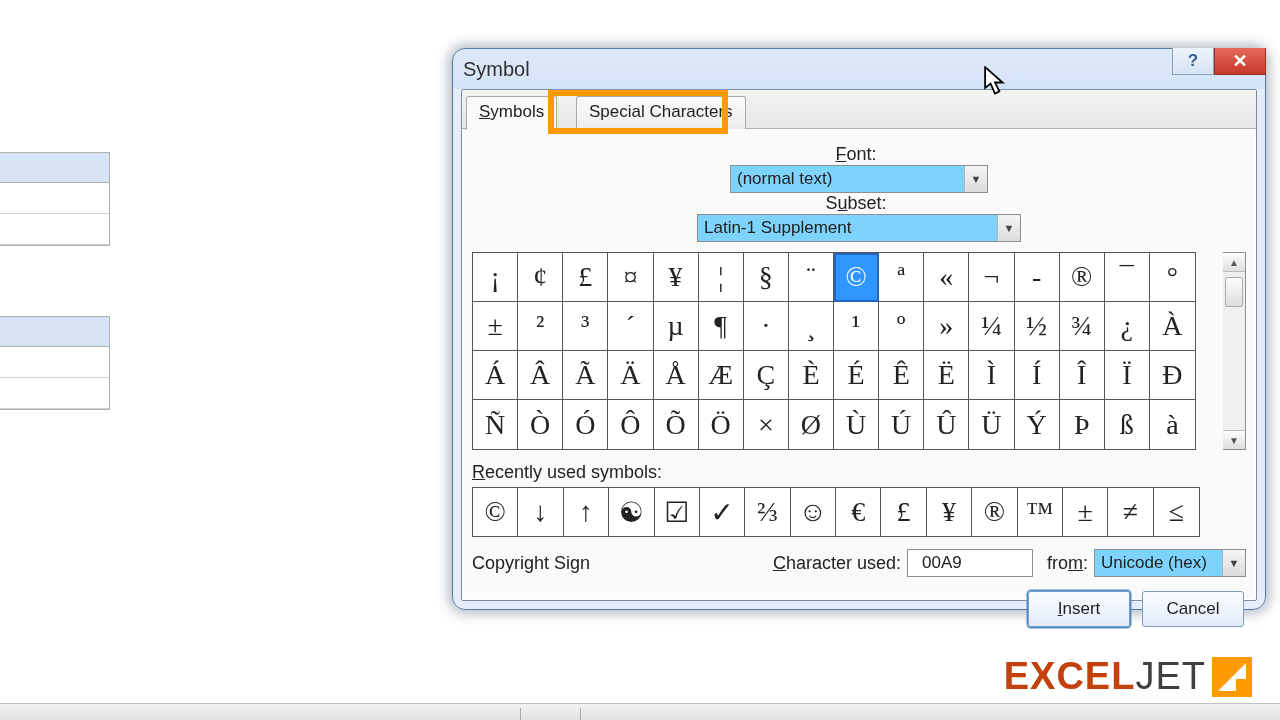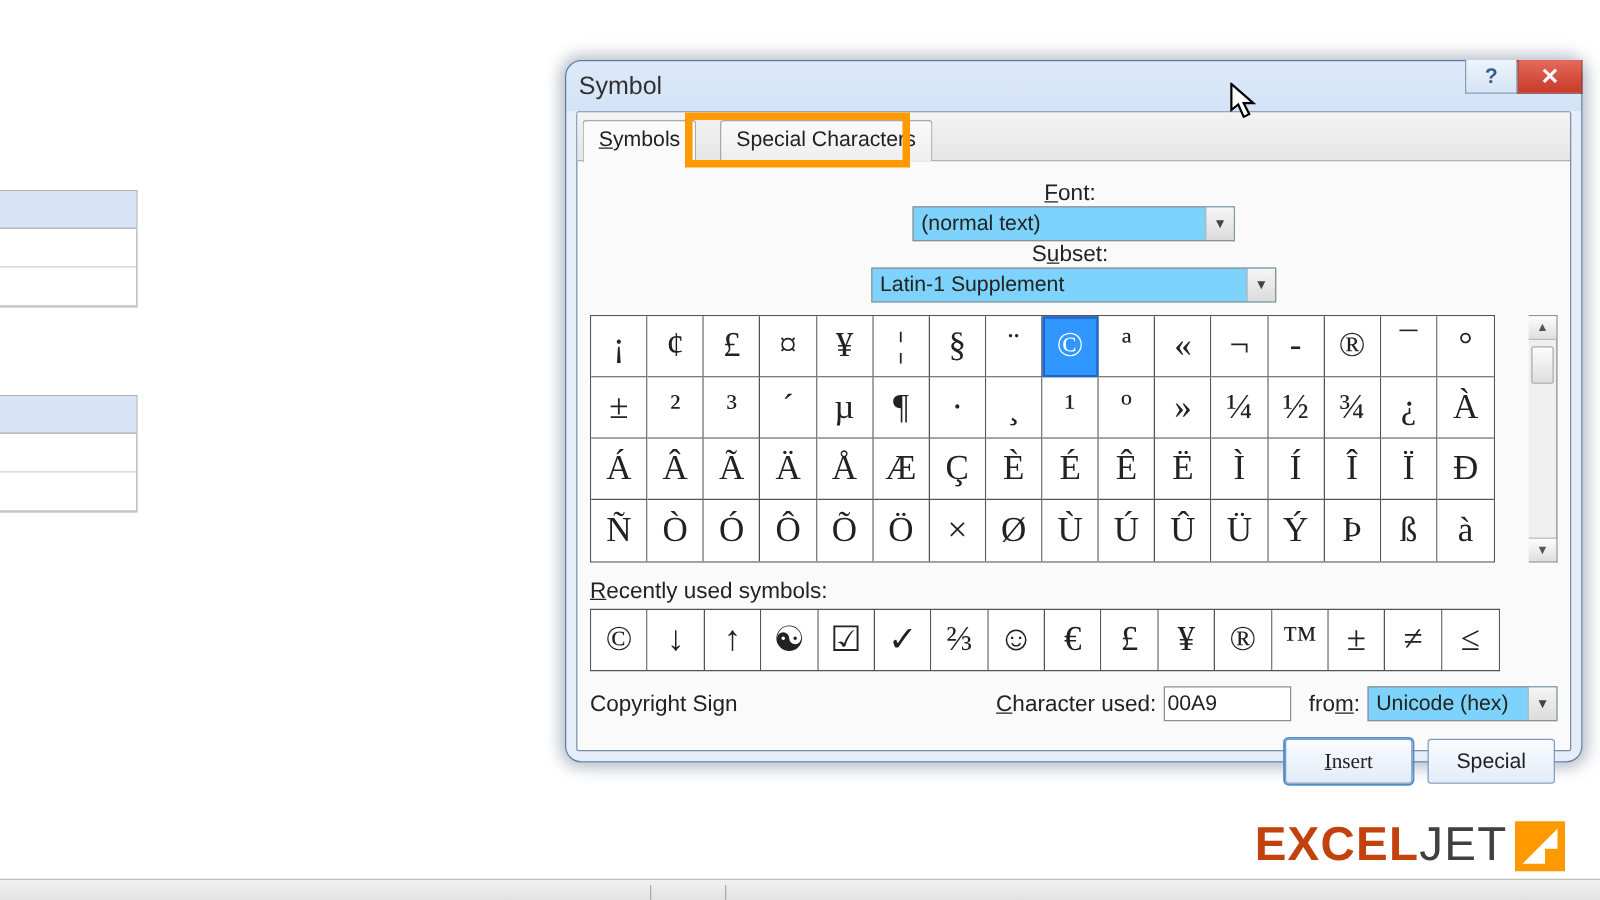--- a/index.html
+++ b/index.html
@@ -80,26 +80,26 @@
   .vscroll .thumb{position:absolute;top:24px;left:2px;right:2px;height:28px;background:linear-gradient(#fcfcfc,#dedede);border:1px solid #aaa;border-radius:2px;}
   
   .section-label{margin-top:12px;}
   .recent-grid{margin-top:4px;border:1px solid #555;display:grid;grid-template-columns:repeat(16,1fr);
     height:48px;width:726px;}
   .recent-grid .sym-cell{border-bottom:none;}
   .recent-grid .sym-cell:last-child{border-right:none;}
   
   .info-row{display:flex;align-items:center;margin-top:12px;}
   .info-row .gap{flex:1;}
-  .textbox{border:1px solid #8f8f8f;background:#fff;height:26px;padding:0 2px;display:flex;align-items:center;font-size:17px;}
+  .textbox{border:1px solid #8f8f8f;background:#fff;height:26px;padding:0 14px;display:flex;align-items:center;font-size:17px;}
   
   .btn-row{display:flex;justify-content:flex-end;gap:12px;margin-top:14px;padding-right:2px;}
   .dlg-btn{min-width:100px;height:34px;border:1px solid #7f9bbf;border-radius:3px;
     background:linear-gradient(#fafcff,#e2ecf8);font-size:17px;display:flex;align-items:center;justify-content:center;}
-  .dlg-btn.primary{box-shadow:0 0 0 1.5px #4f8dd0;font-family:Liberation Serif, serif;}
+  .dlg-btn.primary{box-shadow:0 0 0 1.5px #4f8dd0;}
   
   .cursor{position:absolute;left:984px;top:66px;width:22px;height:28px;pointer-events:none;z-index:30;}
   .cursor svg{display:block;}
   
   .brand{position:absolute;right:28px;bottom:22px;display:flex;align-items:center;font-family:Arial,sans-serif;}
   .brand .wordmark{font-size:38px;font-weight:700;letter-spacing:1px;}
   .brand .wordmark .thin{font-weight:400;color:#404040;}
   .brand .wordmark .bold{color:#c2410c;}
   .brand .logo{width:40px;height:40px;background:var(--accent-orange);margin-left:6px;position:relative;}
   .brand .logo svg{position:absolute;inset:0;}
@@ -278,21 +278,21 @@
           <span class="txt">Unicode (hex)</span>
           <span class="arrow">▼</span>
         </div>
       </div>
 
       <div class="btn-row">
         <div class="dlg-btn primary">
           <span><span class="underline">I</span><span>nsert</span></span>
         </div>
         <div class="dlg-btn">
-          <span>Special</span>
+          <span>Cancel</span>
         </div>
       </div>
     </div>
   </div>
 </div>
 
 <div class="cursor">
   <svg viewBox="0 0 20 28">
     <polygon points="1,1 1,20 6,16 10,25 14,23 10,15 17,15" fill="#fff" stroke="#000" stroke-width="1.6"></polygon>
   </svg>

